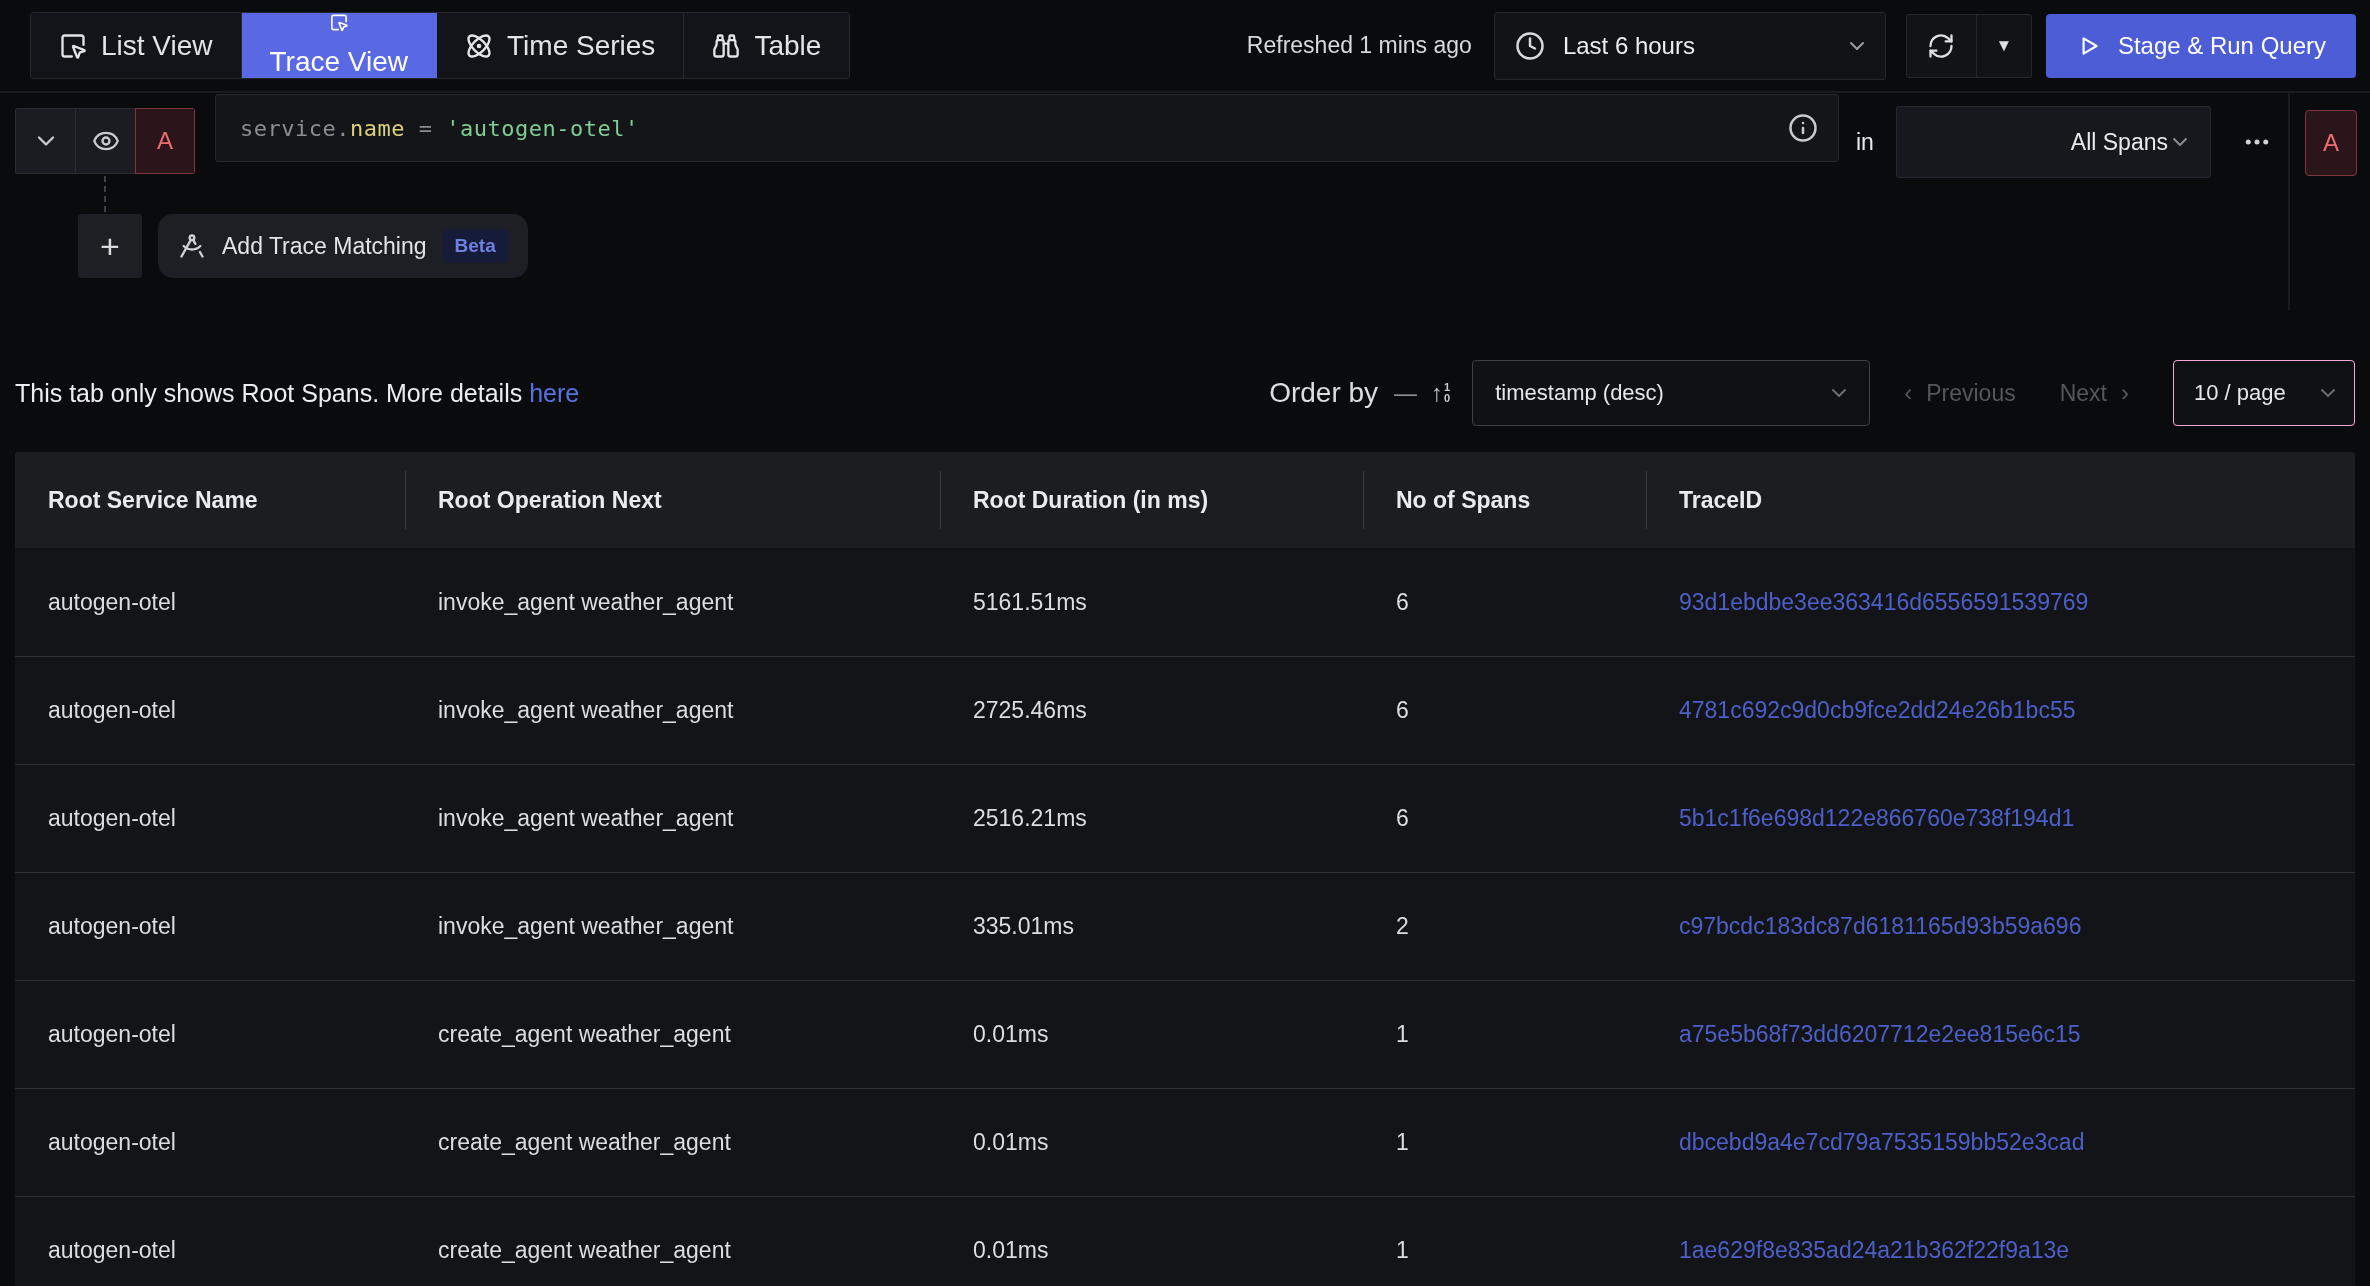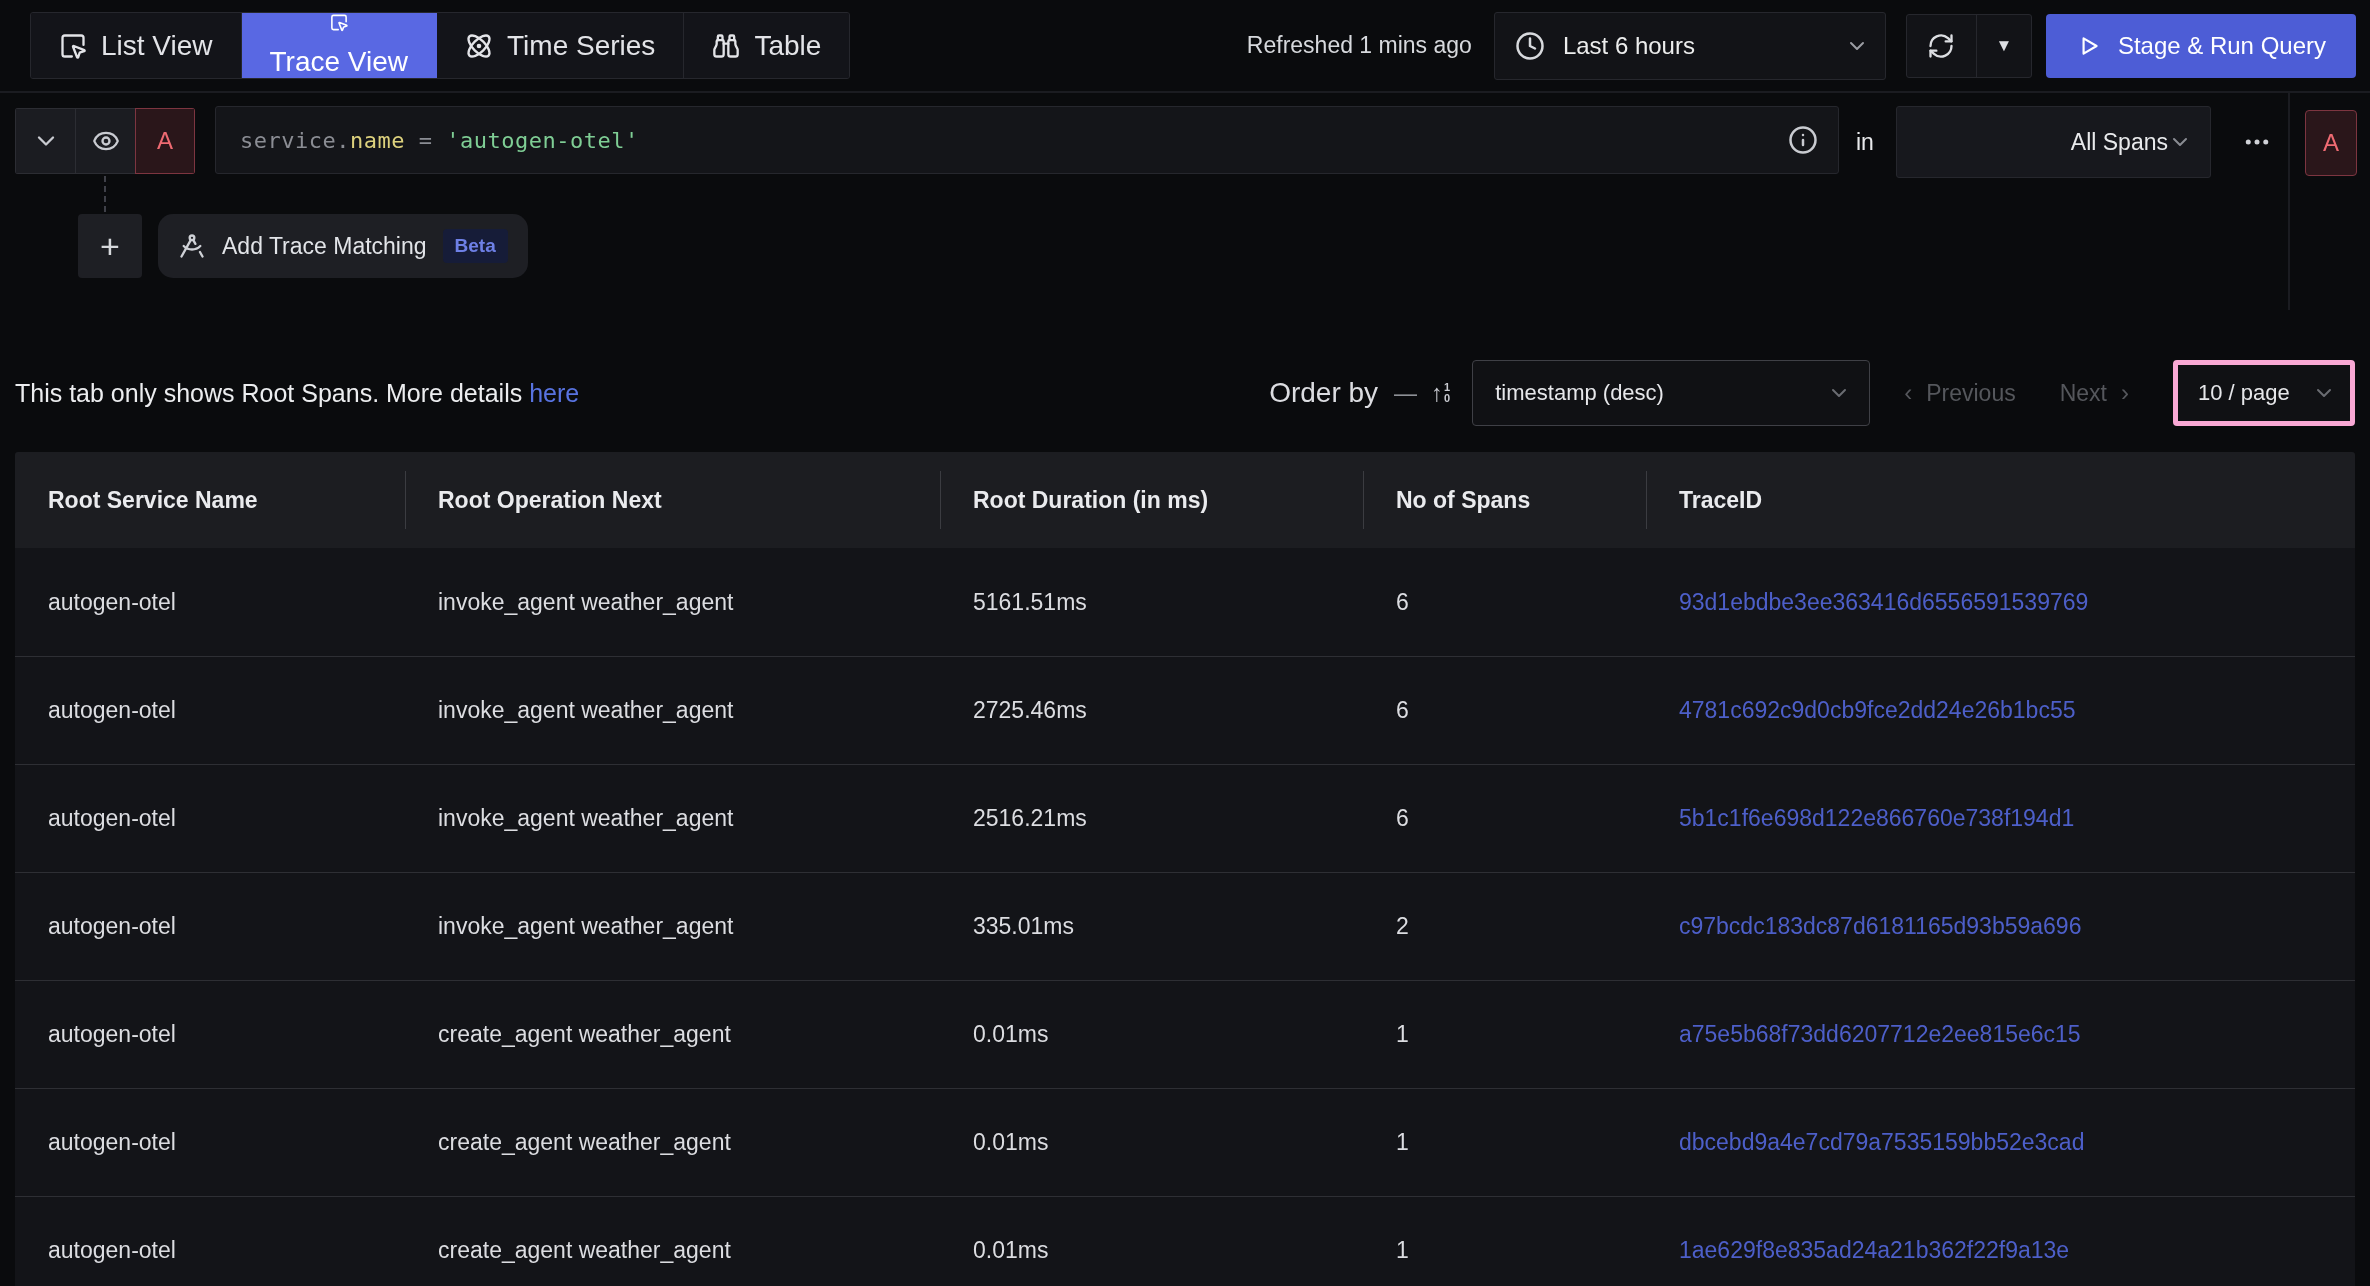--- a/index.html
+++ b/index.html
@@ -67,21 +67,21 @@
   .q-seg {
     width:60px; height:66px; display:flex; align-items:center; justify-content:center;
     background:#1b1c21; border:1px solid #2c2d33; border-right:none; color:#c9cbd1; cursor:pointer;
   }
   .q-seg svg { width:28px; height:28px; }
   .q-seg.q-seg-a {
     background:#2a161a; border:1px solid #7d3540; color:var(--badge_red,#ee6a72);
     font-size:24px; font-weight:500;
   }
   .q-input {
-    position:absolute; left:215px; top:13px; width:1624px; height:68px;
+    position:absolute; left:215px; top:1px; width:1624px; height:68px;
     background:#141519; border:1px solid #26272d; border-radius:3px;
     display:flex; align-items:center; padding:0 20px 0 24px; cursor:text;
   }
   .q-expr { font-family:"DejaVu Sans Mono", monospace; font-size:22px; letter-spacing:0.5px; flex:1; white-space:pre; }
   .q-expr .tk-dim { color:#8b8d94; }
   .q-expr .tk-field { color:var(--query_field,#ddd17d); }
   .q-expr .tk-str { color:var(--query_string,#7fce95); }
   .q-info { color:#c9cbd1; cursor:pointer; }
   .q-info svg { width:30px; height:30px; }
   .q-in { position:absolute; left:1856px; top:13px; height:72px; display:flex; align-items:center; font-size:23px; font-weight:500; color:#e9eaec; }
@@ -127,21 +127,21 @@
     display:flex; align-items:center; padding:0 18px 0 22px; cursor:pointer;
   }
   .orderby-select .sel-label { flex:1; font-size:22px; color:#e6e7ea; }
   .orderby-select .chev { color:#6a6c72; }
   .pager { display:flex; align-items:center; margin-left:34px; color:#55575c; font-size:23px; }
   .pager .pg-prev, .pager .pg-next { display:flex; align-items:center; gap:14px; cursor:default; }
   .pager .pg-chev { font-size:24px; }
   .pager .pg-next { margin-left:44px; }
   .pagesize {
     margin-left:44px; width:182px; height:66px; background:#101114;
-    border:5px solid #f9a8d4; border-radius:4px;
+    border:1px solid #f9a8d4; border-radius:4px;
     display:flex; align-items:center; padding:0 14px 0 20px; cursor:pointer;
   }
   .pagesize .ps-label { flex:1; font-size:22px; color:#e6e7ea; }
   .pagesize .chev { color:#6a6c72; }
 
   
   .trace-table { margin:26px 15px 0 15px; }
   .t-head { display:flex; height:96px; align-items:center; background:#1c1d21; border-radius:3px 3px 0 0; }
   .t-cell { flex-shrink:0; padding-left:33px; }
   .c1 { width:390px; } .c2 { width:535px; } .c3 { width:423px; } .c4 { width:283px; } .c5 { flex:1; }

